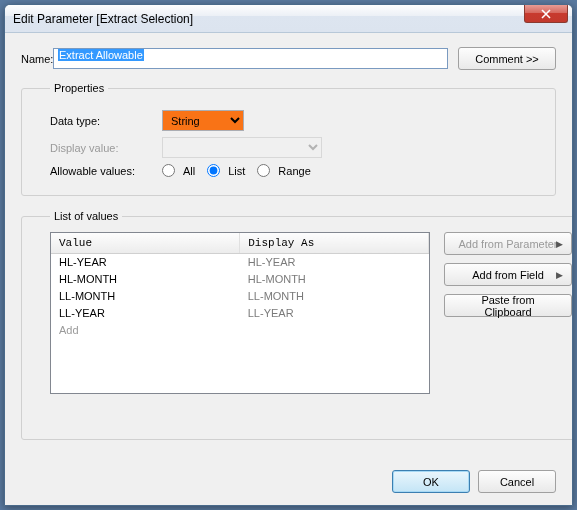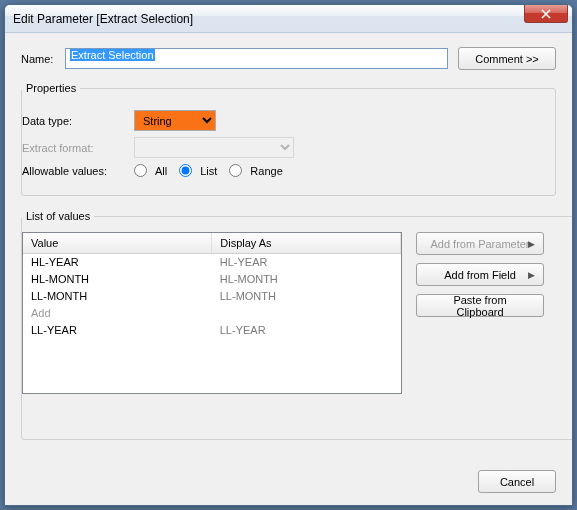--- a/index.html
+++ b/index.html
@@ -5,42 +5,42 @@
 * { box-sizing: border-box; font-family: 'Segoe UI', Tahoma, sans-serif; font-size: 11px; }
 body { margin: 0; background: #5a7aa0; padding: 4px; }
 .window { width: 569px; height: 502px; background: #f0f0f0; border: 1px solid #4a6a8a; border-radius: 6px 6px 0 0; box-shadow: 0 2px 8px rgba(0,0,0,0.4); display: flex; flex-direction: column; overflow: hidden; }
 .titlebar { height: 28px; background: linear-gradient(to bottom, #fdfdfe 0%, #ecf0f6 40%, #dde5f0 41%, #dce4ef 100%); display: flex; align-items: center; padding: 0 0 0 8px; border-bottom: 1px solid #b8c8d8; position: relative; }
 .titlebar-text { color: #000; font-size: 12px; }
 .close-btn { position: absolute; right: 4px; top: 0; width: 44px; height: 18px; background: linear-gradient(to bottom, #e89c95 0%, #d6695f 45%, #c83a2e 46%, #c2392d 100%); border: 1px solid #8a3a30; border-top: none; border-radius: 0 0 3px 3px; display: flex; align-items: center; justify-content: center; cursor: pointer; }
 .close-btn svg { width: 10px; height: 10px; }
 .content { flex: 1; padding: 14px 16px 12px 16px; display: flex; flex-direction: column; }
 .row { display: flex; align-items: center; margin-bottom: 8px; }
 .label { color: #000; }
-.name-row .label { width: 44px; }
+.name-row .label { width: 32px; }
 .name-input { flex: 1; height: 21px; border: 1px solid #7a9ac0; background: #fff; padding: 0 4px; margin-right: 10px; }
 .name-input .sel { background: #3399ff; color: #fff; padding: 0 1px; }
 .btn { height: 23px; background: linear-gradient(to bottom, #fdfdfd, #e9e9e9); border: 1px solid #a0a0a0; border-radius: 3px; padding: 0 12px; cursor: pointer; display: inline-flex; align-items: center; justify-content: center; min-width: 78px; }
 .comment-btn { width: 98px; }
-fieldset { border: 1px solid #d0d0d0; border-radius: 3px; margin: 4px 0 10px 0; padding: 10px 14px 12px 0; }
+fieldset { border: 1px solid #d0d0d0; border-radius: 3px; margin: 4px 0 10px 0; padding: 10px 14px 12px 28px; }
 fieldset legend { padding: 0 4px; color: #000; }
 .prop-row { display: flex; align-items: center; margin: 6px 0; }
 .prop-label { width: 112px; }
 .prop-label.disabled { color: #9a9a9a; }
 select, .combo { height: 21px; border: 1px solid #abadb3; background: #f97316; padding: 0 4px; }
 .dt-select { width: 82px; }
 .cv-select { width: 160px; }
 .df-select { width: 160px; background: #f0f0f0; border-color: #cfcfcf; color: #9a9a9a; }
 .radio-group { display: flex; align-items: center; gap: 12px; }
 .radio-group label { display: flex; align-items: center; gap: 8px; cursor: pointer; }
 input[type=radio] { margin: 0; }
 .list-fieldset { flex: 1; display: flex; flex-direction: row; gap: 28px; }
 .list-body { display: flex; gap: 14px; }
 .table-wrap { width: 380px; height: 162px; border: 1px solid #828790; background: #fff; overflow: hidden; }
 table { width: 100%; border-collapse: collapse; }
-thead th { text-align: left; font-weight: normal; background: linear-gradient(to bottom, #fdfdfd, #ececec); border-bottom: 1px solid #d0d0d0; border-right: 1px solid #e0e0e0; padding: 3px 8px; height: 20px; }
+thead th { text-align: left; font-weight: normal; background: linear-gradient(to bottom, #fdfdfd, #ececec); border-bottom: 1px solid #d0d0d0; border-right: 1px solid #e0e0e0; padding: 3px 8px; height: 20px; font-family: Liberation Mono, monospace; }
 tbody td { padding: 1px 8px; height: 17px; }
 tbody td.da { color: #7a7a7a; }
 tbody td.add { color: #9a9a9a; }
 .side-btns { display: flex; flex-direction: column; gap: 8px; width: 128px; }
 .side-btns .btn { width: 100%; justify-content: center; position: relative; }
 .side-btns .btn .arrow { position: absolute; right: 8px; font-size: 9px; color: #555; }
 .side-btns .btn.disabled { color: #9a9a9a; }
 .clear-row { margin-top: 8px; display: flex; justify-content: flex-end; }
 .clear-row .btn { width: 128px; }
 .footer { display: flex; justify-content: flex-end; gap: 8px; padding: 8px 16px 12px 0; }
@@ -57,35 +57,35 @@
       <svg viewBox="0 0 10 10">
           <path d="M1 1 L9 9 M9 1 L1 9" stroke="#fff" stroke-width="1.6"></path>
         </svg>
     </div>
   </div>
 
   <div class="content">
 
     <div class="row name-row">
       <span class="label">Name:</span>
-      <div class="name-input"><span class="sel">Extract Selection</span></div>
+      <div class="name-input"><span class="sel">Extract Allowable</span></div>
       <button class="btn comment-btn">Comment &gt;&gt;</button>
     </div>
 
     <fieldset>
       <legend>Properties</legend>
 
       <div class="prop-row">
         <span class="prop-label">Data type:</span>
         <select class="dt-select"><option>String</option></select>
       </div>
 
 
       <div class="prop-row">
-        <span class="prop-label disabled">Extract format:</span>
+        <span class="prop-label disabled">Display value:</span>
         <select class="df-select" disabled=""><option></option></select>
       </div>
 
       <div class="prop-row">
         <span class="prop-label">Allowable values:</span>
         <div class="radio-group">
           <label>
               <input type="radio" name="av" style="">
               <span>All</span>
             </label>
@@ -120,26 +120,26 @@
                 </tr>
               <tr>
                   <td>HL-MONTH</td>
                   <td class="da">HL-MONTH</td>
                 </tr>
               <tr>
                   <td>LL-MONTH</td>
                   <td class="da">LL-MONTH</td>
                 </tr>
               <tr>
+                  <td>LL-YEAR</td>
+                  <td class="da">LL-YEAR</td>
+                </tr>
+              <tr>
                   <td class="add">Add</td>
                   <td></td>
-                </tr>
-              <tr>
-                  <td>LL-YEAR</td>
-                  <td class="da">LL-YEAR</td>
                 </tr>
             </tbody>
           </table>
         </div>
 
         <div class="side-btns">
           <button class="btn disabled">
               <span>Add from Parameter</span>
               <span class="arrow">▶</span>
             </button>
@@ -152,15 +152,16 @@
       </div>
 
       <div class="clear-row">
         <button class="btn">Clear All</button>
       </div>
     </fieldset>
 
   </div>
 
   <div class="footer">
+    <button class="btn ok">OK</button>
     <button class="btn">Cancel</button>
   </div>
 </div>
 
 </body></html>

